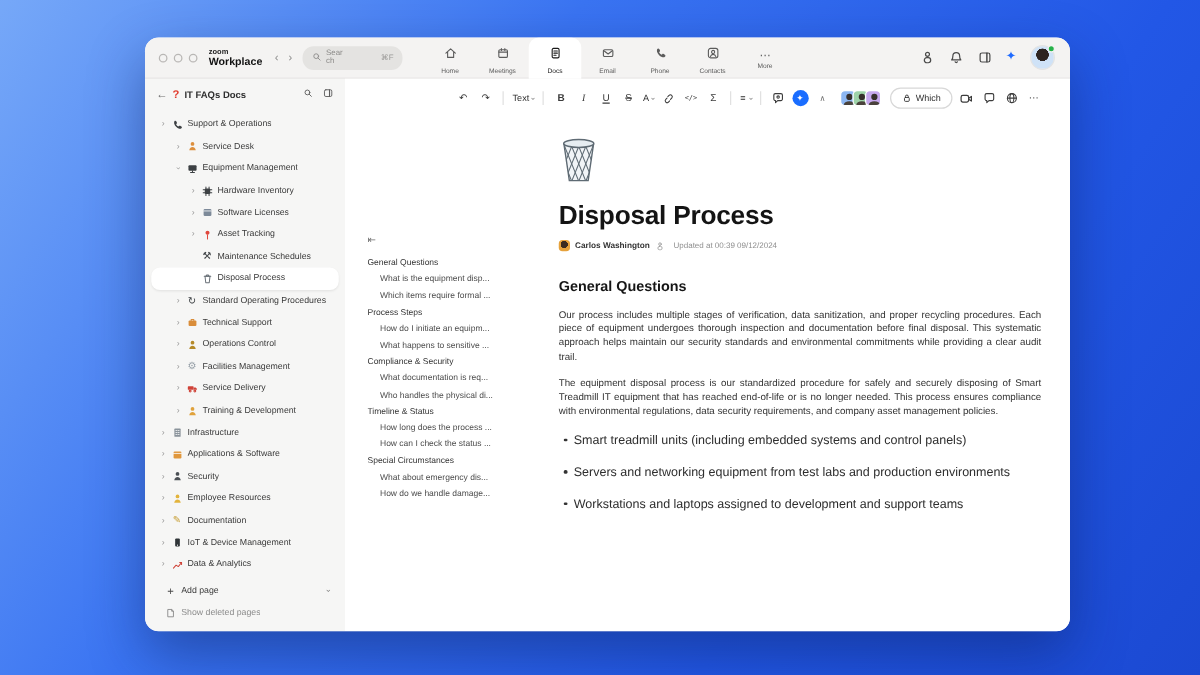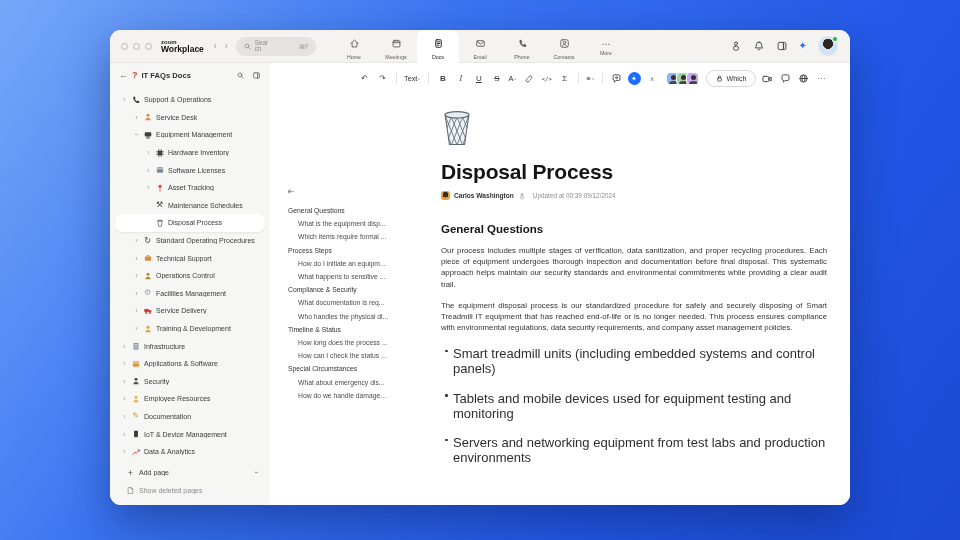--- a/index.html
+++ b/index.html
@@ -1,20 +1,20 @@
 <!DOCTYPE html>
 <html><head>
 <meta charset="utf-8">
 <style>
   * { margin:0; padding:0; box-sizing:border-box; }
   html,body { width:960px; height:540px; overflow:hidden;
     font-family:"Liberation Sans","DejaVu Sans",sans-serif; }
   .desktop { position:absolute; inset:0;
     background:linear-gradient(125deg,#76a8f8 0%,#3a74f2 35%,#2257e6 70%,#1b49d2 100%); }
-  .window { position:absolute; left:110px; top:30px; width:740px; height:475px;
+  .window { position:absolute; left:116px; top:30px; width:740px; height:475px;
     border-radius:11px; overflow:hidden; background:#fff;
     box-shadow:0 18px 45px rgba(10,30,90,.45); display:flex; flex-direction:column; }
   
   .win-header { height:33px; background:#f4f3f2; display:flex; align-items:center;
     position:relative; flex:0 0 auto; border-bottom:1px solid #e7e6e5; }
   .traffic { display:flex; gap:5px; margin-left:11px; }
   .traffic span { width:7px; height:7px; border-radius:50%; border:1px solid #b9b7b5; }
   .logo { margin-left:9px; line-height:1; }
   .logo .l1 { font-size:6px; font-weight:700; color:#222; display:block; }
   .logo .l2 { font-size:8.5px; font-weight:700; color:#111; display:block; }
@@ -95,21 +95,21 @@
   .byline { margin-top:7px; display:flex; align-items:center; gap:4px; }
   .by-av { width:9px; height:9px; border-radius:3px;
     background:radial-gradient(circle at 50% 40%, #3a2a20 0 40%, #e6a23c 42%); }
   .by-name { font-size:6.6px; font-weight:700; color:#333; }
   .by-upd { font-size:6.4px; color:#8e8e8e; margin-left:3px; }
   .h2 { margin-top:23px; font-size:11.5px; font-weight:700; color:#161616; }
   .h3 { margin-top:17px; font-size:9.3px; font-weight:700; color:#1b1b1b; }
   .para { margin-top:10px; font-size:7.8px; line-height:11.2px; color:#333; text-align:justify; }
   .h3.second { margin-top:28px; }
   .bullets { margin-top:13px; list-style:none; }
-  .bullets li { position:relative; padding-left:12px; font-size:13px; color:#2e2e2e;
+  .bullets li { position:relative; padding-left:12px; font-size:10px; color:#2e2e2e;
     margin-bottom:14.5px; }
   .bullets li::before { content:""; position:absolute; left:4px; top:3.2px; width:2.6px;
     height:2.6px; border-radius:50%; background:#333; }
 </style>
 </head>
 <body>
 
 <div class="desktop"></div>
 
 <div class="window">
@@ -566,20 +566,20 @@
             </span>
           <span class="by-upd">Updated at 00:39 09/12/2024</span>
         </div>
         <div class="h2">General Questions</div>
         <div id="q1-paras">
             <div class="para">Our process includes multiple stages of verification, data sanitization, and proper recycling procedures. Each piece of equipment undergoes thorough inspection and documentation before final disposal. This systematic approach helps maintain our security standards and environmental commitments while providing a clear audit trail.</div>
             <div class="para">The equipment disposal process is our standardized procedure for safely and securely disposing of Smart Treadmill IT equipment that has reached end-of-life or is no longer needed. This process ensures compliance with environmental regulations, data security requirements, and company asset management policies.</div>
           </div>
         <ul class="bullets" id="q2-bullets">
             <li>Smart treadmill units (including embedded systems and control panels)</li>
-            <li>Tablets and mobile devices used for equipment testing and monitoring</li>
             <li>Servers and networking equipment from test labs and production environments</li>
+            <li>Workstations and laptops assigned to development and support teams</li>
           </ul>
       </div>
 
     </div>
   </div>
 </div>
 
 </body></html>

